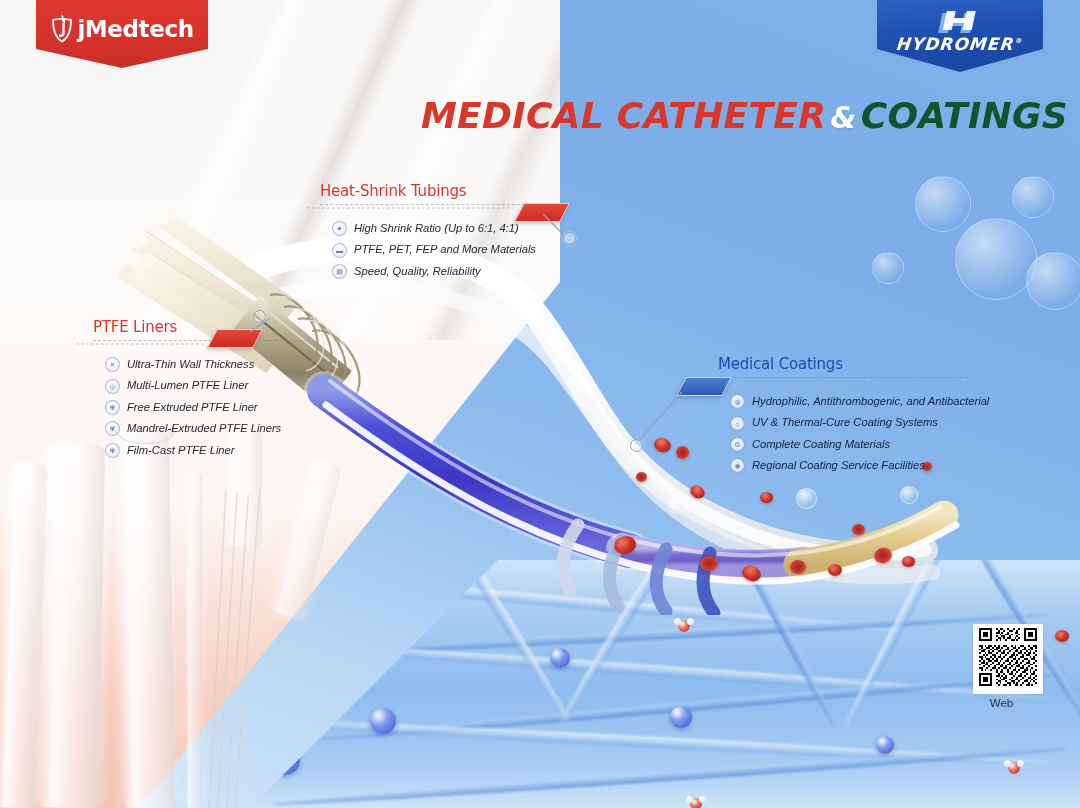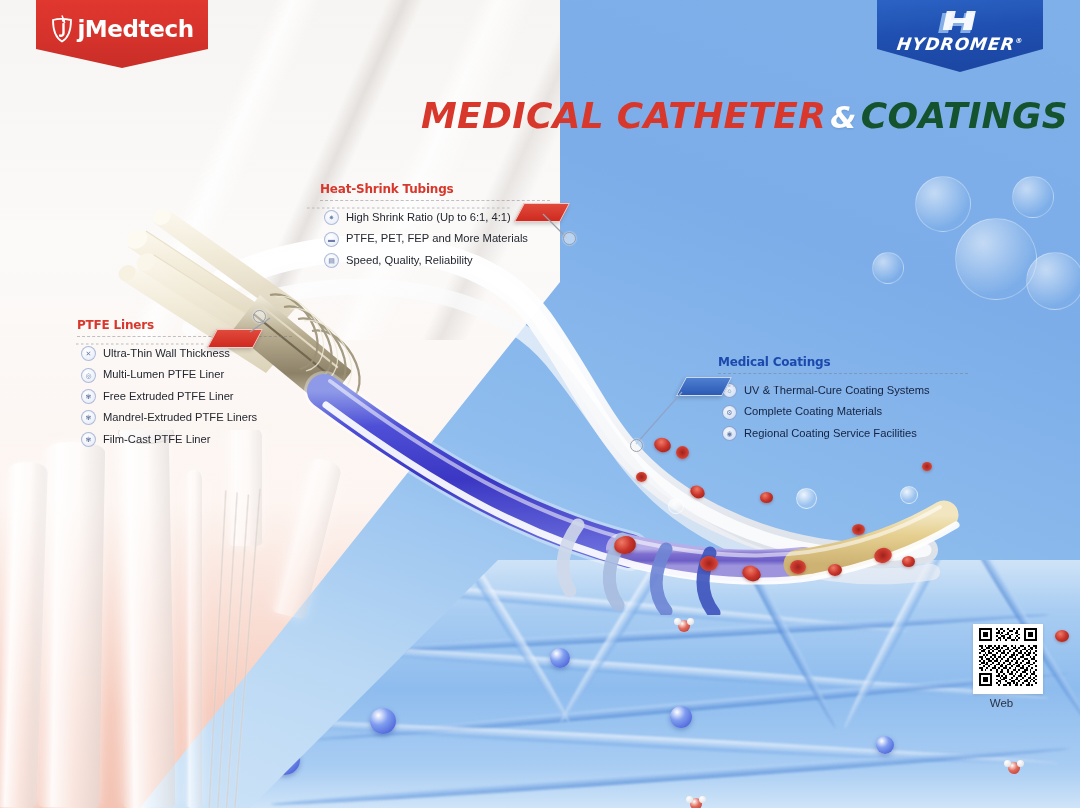--- a/index.html
+++ b/index.html
@@ -132,27 +132,27 @@
     white-space:nowrap;
     font-family:"DejaVu Sans","Liberation Sans",sans-serif;
   }
   .h2-red{color:#d8372c;}
   .h2-amp{color:#ffffff;font-size:30px;padding:0 4px;text-shadow:0 1px 2px rgba(60,90,150,.25);}
   .h2-navy{color:#14532d;}
 
   
   .callout{position:absolute;}
   .callout h3{
-    margin:0 0 4px 0;font-size:12px;font-weight:700;letter-spacing:-.2px;
+    margin:0 0 4px 0;font-size:15px;font-weight:400;letter-spacing:-.2px;
     font-family:"DejaVu Sans","Liberation Sans",sans-serif;
   }
   .callout.red h3{color:#d8372c;}
   .callout.blue h3{color:#1d49ad;}
   .rule{height:1px;border-top:1px dashed rgba(120,120,130,.45);margin-bottom:5px;}
-  .callout ul{list-style:none;margin:4px;padding:0;}
+  .callout ul{list-style:none;margin:12px;padding:0;font-style:italic;}
   .callout li{
     display:flex;align-items:center;gap:7px;
     font-size:11.2px;color:#232730;line-height:1.0;
     padding:3.2px 0;white-space:nowrap;
     font-family:"Liberation Sans","DejaVu Sans",sans-serif;
   }
   .callout.blue li{color:#14213f;}
   .bullet{
     flex:0 0 auto;width:13px;height:13px;border-radius:50%;
     border:1px solid rgba(120,140,190,.55);
@@ -413,21 +413,21 @@
       </li>
     </ul>
   </div>
   <div class="tag red" style="left:519px;top:203px;"></div>
   <svg class="leader" style="left:305px;top:198px;width:280px;height:50px;">
     <path d="M2,10 L205,10" stroke="#b9bcc4" stroke-width="1" stroke-dasharray="2.5 2.5" fill="none"></path>
     <path d="M238,16 L262,40" stroke="#9aa0ab" stroke-width="1.2" fill="none"></path>
   </svg>
   <div class="dot-marker" style="left:563px;top:232px;"></div>
 
-  <div class="callout red" style="left:77px;top:318px;width:215px;">
+  <div class="callout red" style="left:93px;top:318px;width:215px;">
     <h3>PTFE Liners</h3>
     <div class="rule"></div>
     <ul>
       <li>
         <span class="bullet">✕</span>
         <span>Ultra-Thin Wall Thickness</span>
       </li>
       <li>
         <span class="bullet">◎</span>
         <span>Multi-Lumen PTFE Liner</span>
@@ -450,20 +450,24 @@
   <svg class="leader" style="left:74px;top:316px;width:200px;height:36px;">
     <path d="M2,28 L132,28" stroke="#b9bcc4" stroke-width="1" stroke-dasharray="2.5 2.5" fill="none"></path>
     <path d="M176,16 L196,2" stroke="#9aa0ab" stroke-width="1.2" fill="none"></path>
   </svg>
   <div class="dot-marker" style="left:253px;top:310px;"></div>
 
   <div class="callout blue" style="left:718px;top:355px;width:250px;">
     <h3>Medical Coatings</h3>
     <div class="rule"></div>
     <ul>
+      <li>
+        <span class="bullet">◍</span>
+        <span>Hydrophilic, Antithrombogenic, and Antibacterial</span>
+      </li>
       <li>
         <span class="bullet">☼</span>
         <span>UV &amp; Thermal-Cure Coating Systems</span>
       </li>
       <li>
         <span class="bullet">⚙</span>
         <span>Complete Coating Materials</span>
       </li>
       <li>
         <span class="bullet">◉</span>

